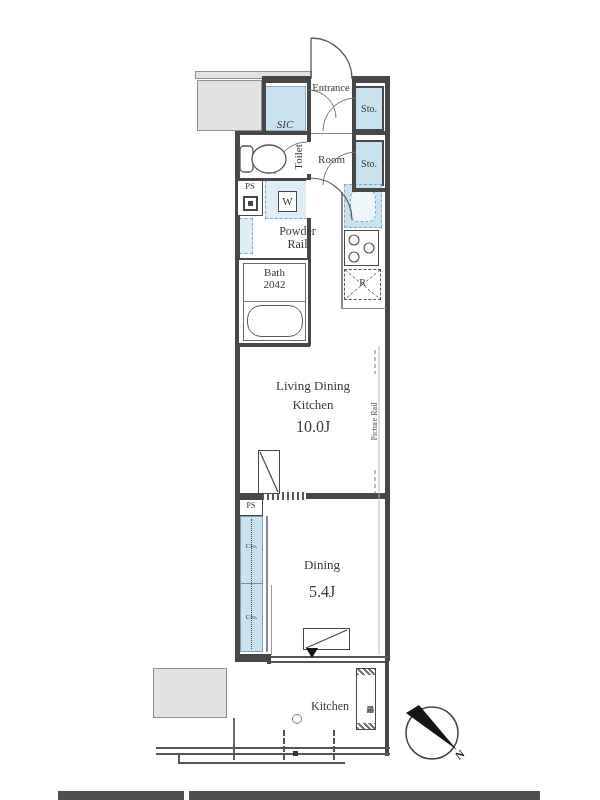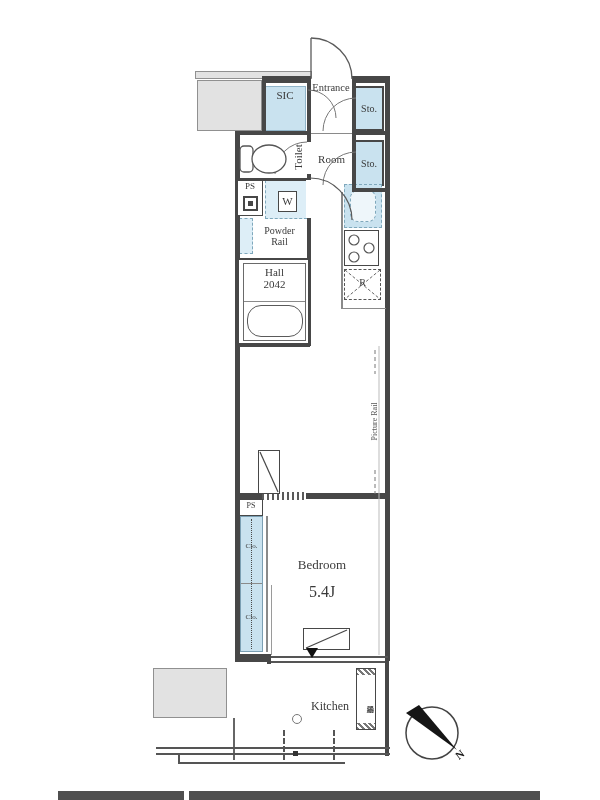--- a/index.html
+++ b/index.html
@@ -149,39 +149,44 @@
 
     <line x1="379" y1="346" x2="379" y2="655" stroke="#bbb" stroke-width="1"></line>
 
     <g>
       <circle cx="432" cy="733" r="26" stroke="#444" stroke-width="1.5" fill="none"></circle>
       <polygon points="406,713 419,705 457,750" fill="#151515"></polygon>
       <text x="455" y="760" font-size="11" font-weight="bold" fill="#151515" font-family="Liberation Serif, DejaVu Serif, serif" transform="rotate(-38 457 754)">N</text>
     </g>
   </svg>
 
-  <div class="lbl" style="left:264px;top:89px;width:42px;font-size:11px;">SIC</div>
+  <div class="lbl" style="left:264px;top:118px;width:42px;font-size:11px;font-style:italic;">SIC</div>
   <div class="lbl" style="left:307px;top:82px;width:48px;font-size:10.5px;">Entrance</div>
   <div class="lbl" style="left:354px;top:103px;width:30px;font-size:10px;">Sto.</div>
   <div class="lbl" style="left:354px;top:158px;width:30px;font-size:10px;">Sto.</div>
   <div class="lbl vert" style="left:276px;top:151px;width:44px;font-size:11px;">Toilet</div>
   <div class="lbl" style="left:311px;top:153px;width:41px;font-size:11px;">Room</div>
   <div class="lbl" style="left:237px;top:182px;width:26px;font-size:9px;">PS</div>
   <div class="lbl" style="left:278px;top:195px;width:19px;font-size:11px;">W</div>
-  <div class="lbl" style="left:240px;top:225px;width:79px;font-size:10px;">
+  <div class="lbl" style="left:240px;top:225px;width:79px;font-size:12px;padding-left:18px;">
     <span>Powder</span><br>
     <span>Rail</span>
   </div>
   <div class="lbl" style="left:243px;top:266px;width:63px;font-size:11px;">
-    <span>Hall</span><br>
+    <span>Bath</span><br>
     <span>2042</span>
   </div>
   <div class="lbl" style="left:344px;top:277px;width:37px;font-size:10px;">R</div>
+  <div class="lbl" style="left:243px;top:377px;width:140px;font-size:13px;line-height:1.45;">
+    <span>Living Dining</span><br>
+    <span>Kitchen</span><br>
+    <span style="font-size:16px;">10.0J</span>
+  </div>
   <div class="lbl vert" style="left:330px;top:417px;width:90px;font-size:8px;color:#555;">Picture Rail</div>
   <div class="lbl" style="left:239px;top:502px;width:24px;font-size:8px;">PS</div>
   <div class="lbl" style="left:240px;top:543px;width:23px;font-size:7px;">Clo.</div>
   <div class="lbl" style="left:240px;top:614px;width:23px;font-size:7px;">Clo.</div>
-  <div class="lbl" style="left:282px;top:558px;width:80px;font-size:13px;">Bedroom</div>
+  <div class="lbl" style="left:282px;top:558px;width:80px;font-size:13px;">Dining</div>
   <div class="lbl" style="left:282px;top:583px;width:80px;font-size:16px;">5.4J</div>
   <div class="lbl" style="left:290px;top:700px;width:80px;font-size:12px;">Kitchen</div>
   <div class="lbl" style="left:358px;top:677px;width:16px;font-size:7.5px;writing-mode:vertical-rl;height:46px;color:#444;">給湯器</div>
 
 </div>
 
 </body></html>

